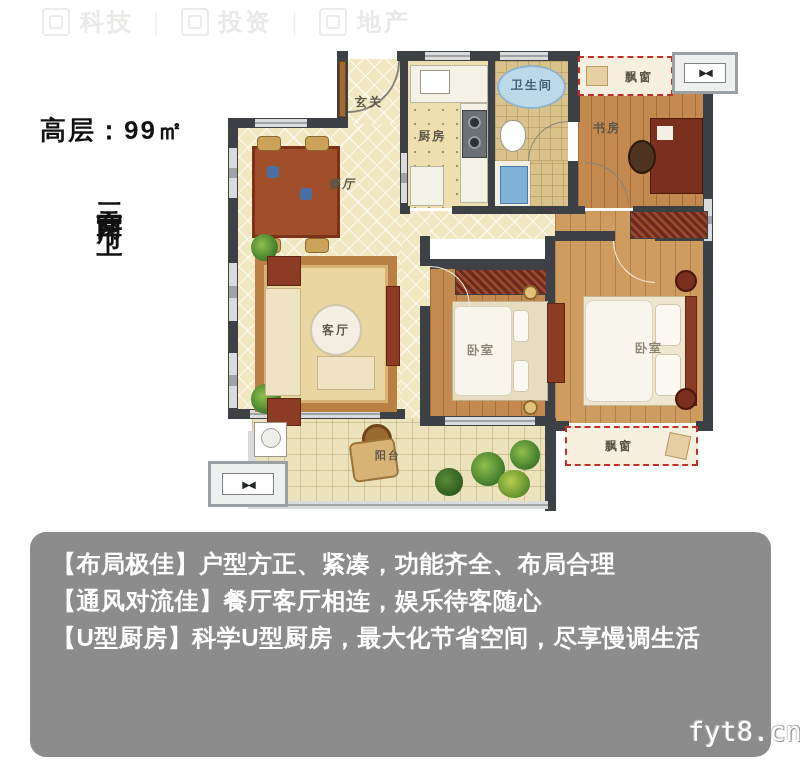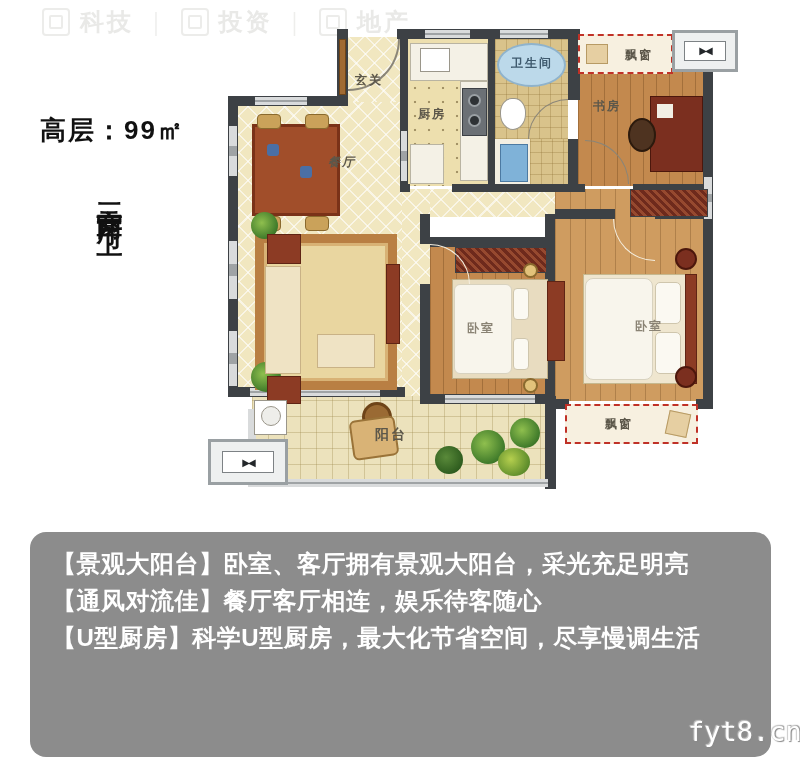--- a/index.html
+++ b/index.html
@@ -12,21 +12,21 @@
   .wm-logo::after{content:"";position:absolute;left:5px;top:5px;right:5px;bottom:5px;border:2px solid #ececea;border-radius:2px;}
   .wm-sep{color:#eeeeec;font-weight:normal;}
   .wm-bottom{position:absolute;left:688px;top:716px;z-index:50;color:#ffffff;
              font-family:"DejaVu Sans Mono",monospace;font-size:27px;
              text-shadow:1px 1px 1px #8a8a8a,-1px -1px 1px #c9c9c9,1px -1px 1px #9a9a9a;}
   
   .area-label{position:absolute;left:40px;top:113px;font-size:26px;font-weight:bold;color:#111;letter-spacing:2px;z-index:2;}
   .side-label{position:absolute;left:93px;top:183px;writing-mode:vertical-rl;text-orientation:upright;
               font-size:26px;font-weight:bold;color:#111;letter-spacing:6px;z-index:2;}
   
-  .plan{position:absolute;left:205px;top:26px;width:516px;height:468px;z-index:1;}
+  .plan{position:absolute;left:205px;top:48px;width:516px;height:468px;z-index:1;}
   .plan *{position:absolute;box-sizing:border-box;}
   .w{background:#3d4145;z-index:3;}
   .win{background:#d9dbdc;z-index:4;background-image:linear-gradient(#d9dbdc 40%,#9fa3a5 40%,#9fa3a5 60%,#d9dbdc 60%);}
   .f-cream{background:#f1e7c0;z-index:1;background-image:
      repeating-linear-gradient(45deg,rgba(255,255,255,.6) 0 1.5px,transparent 1.5px 13px),
      repeating-linear-gradient(-45deg,rgba(255,255,255,.6) 0 1.5px,transparent 1.5px 13px);}
   .f-tile{background:#d9c38b;z-index:1;background-image:
      repeating-linear-gradient(0deg,rgba(140,110,50,.3) 0 1px,transparent 1px 11px),
      repeating-linear-gradient(90deg,rgba(140,110,50,.3) 0 1px,transparent 1px 11px);}
   .f-kitchen{background:#eddfae;z-index:1;background-image:radial-gradient(rgba(90,70,30,.5) 1px,transparent 1.6px);background-size:14px 14px;}
@@ -172,20 +172,23 @@
   <div class="furn" style="left:100px;top:190px;width:24px;height:15px;background:#caa25a;border:1px solid #8a6a2e;border-radius:4px;"></div>
 
   <div class="furn" style="left:50px;top:208px;width:142px;height:156px;background:#e9d6a0;border:9px solid #b97f43;box-shadow:inset 0 0 0 3px #d8b275;"></div>
   <div class="furn plant" style="left:46px;top:186px;width:27px;height:27px;"></div>
   <div class="furn plant" style="left:46px;top:336px;width:30px;height:30px;"></div>
   <div class="furn redwood" style="left:62px;top:208px;width:34px;height:30px;"></div>
   <div class="furn sofa" style="left:60px;top:240px;width:36px;height:108px;"></div>
 
   <div class="furn redwood" style="left:62px;top:350px;width:34px;height:28px;"></div>
   <div class="furn sofa" style="left:112px;top:308px;width:58px;height:34px;"></div>
+  <div class="furn circle" style="left:105px;top:256px;width:52px;height:52px;background:#f4efe2;border:2px solid #cfc6ad;display:flex;align-items:center;justify-content:center;z-index:7;">
+    <span class="lab" style="position:static;">客厅</span>
+  </div>
   <div class="furn redwood" style="left:181px;top:238px;width:14px;height:80px;"></div>
 
   <div class="hatch" style="left:250px;top:221px;width:92px;height:26px;"></div>
   <div class="furn" style="left:247px;top:253px;width:96px;height:100px;background:#e8dcc0;border:1px solid #bfae86;"></div>
   <div class="furn" style="left:249px;top:258px;width:58px;height:90px;background:#f8f5ec;border:1px solid #d8d2bf;border-radius:6px;"></div>
   <div class="furn" style="left:308px;top:262px;width:16px;height:32px;background:#fbf9f2;border:1px solid #cfc6ad;border-radius:4px;"></div>
   <div class="furn" style="left:308px;top:312px;width:16px;height:32px;background:#fbf9f2;border:1px solid #cfc6ad;border-radius:4px;"></div>
   <div class="furn circle" style="left:318px;top:237px;width:15px;height:15px;background:#e2c27a;border:2px solid #8a6a2e;"></div>
   <div class="furn circle" style="left:318px;top:352px;width:15px;height:15px;background:#e2c27a;border:2px solid #8a6a2e;"></div>
 
@@ -208,22 +211,22 @@
   <div class="furn plant" style="left:230px;top:420px;width:28px;height:28px;background:radial-gradient(circle at 40% 40%,#5a8a3a,#2c5a1d 75%);"></div>
   <div class="furn plant" style="left:293px;top:422px;width:32px;height:28px;background:radial-gradient(circle at 40% 40%,#b5cf4e,#5a8a2a 75%);"></div>
 
   <div class="lab" style="left:150px;top:46px;">玄关</div>
   <div class="lab" style="left:123px;top:128px;font-style:italic;">餐厅</div>
   <div class="lab" style="left:213px;top:80px;">厨房</div>
   <div class="lab" style="left:306px;top:29px;color:#3f5a6e;">卫生间</div>
   <div class="lab" style="left:388px;top:72px;">书房</div>
   <div class="lab" style="left:262px;top:294px;color:#8a8374;">卧室</div>
   <div class="lab" style="left:430px;top:292px;color:#8a8374;">卧室</div>
-  <div class="lab" style="left:170px;top:400px;font-size:14px;">阳台</div>
+  <div class="lab" style="left:170px;top:400px;font-size:11px;">阳台</div>
 </div>
 
 <div class="panel">
-  <div class="line">【景观大阳台】卧室、客厅拥有景观大阳台，采光充足明亮</div>
+  <div class="line">【布局极佳】户型方正、紧凑，功能齐全、布局合理</div>
   <div class="line">【通风对流佳】餐厅客厅相连，娱乐待客随心</div>
   <div class="line">【U型厨房】科学U型厨房，最大化节省空间，尽享慢调生活</div>
 </div>
 
 <div class="wm-bottom">fyt8.cn</div>
 
 </body></html>

